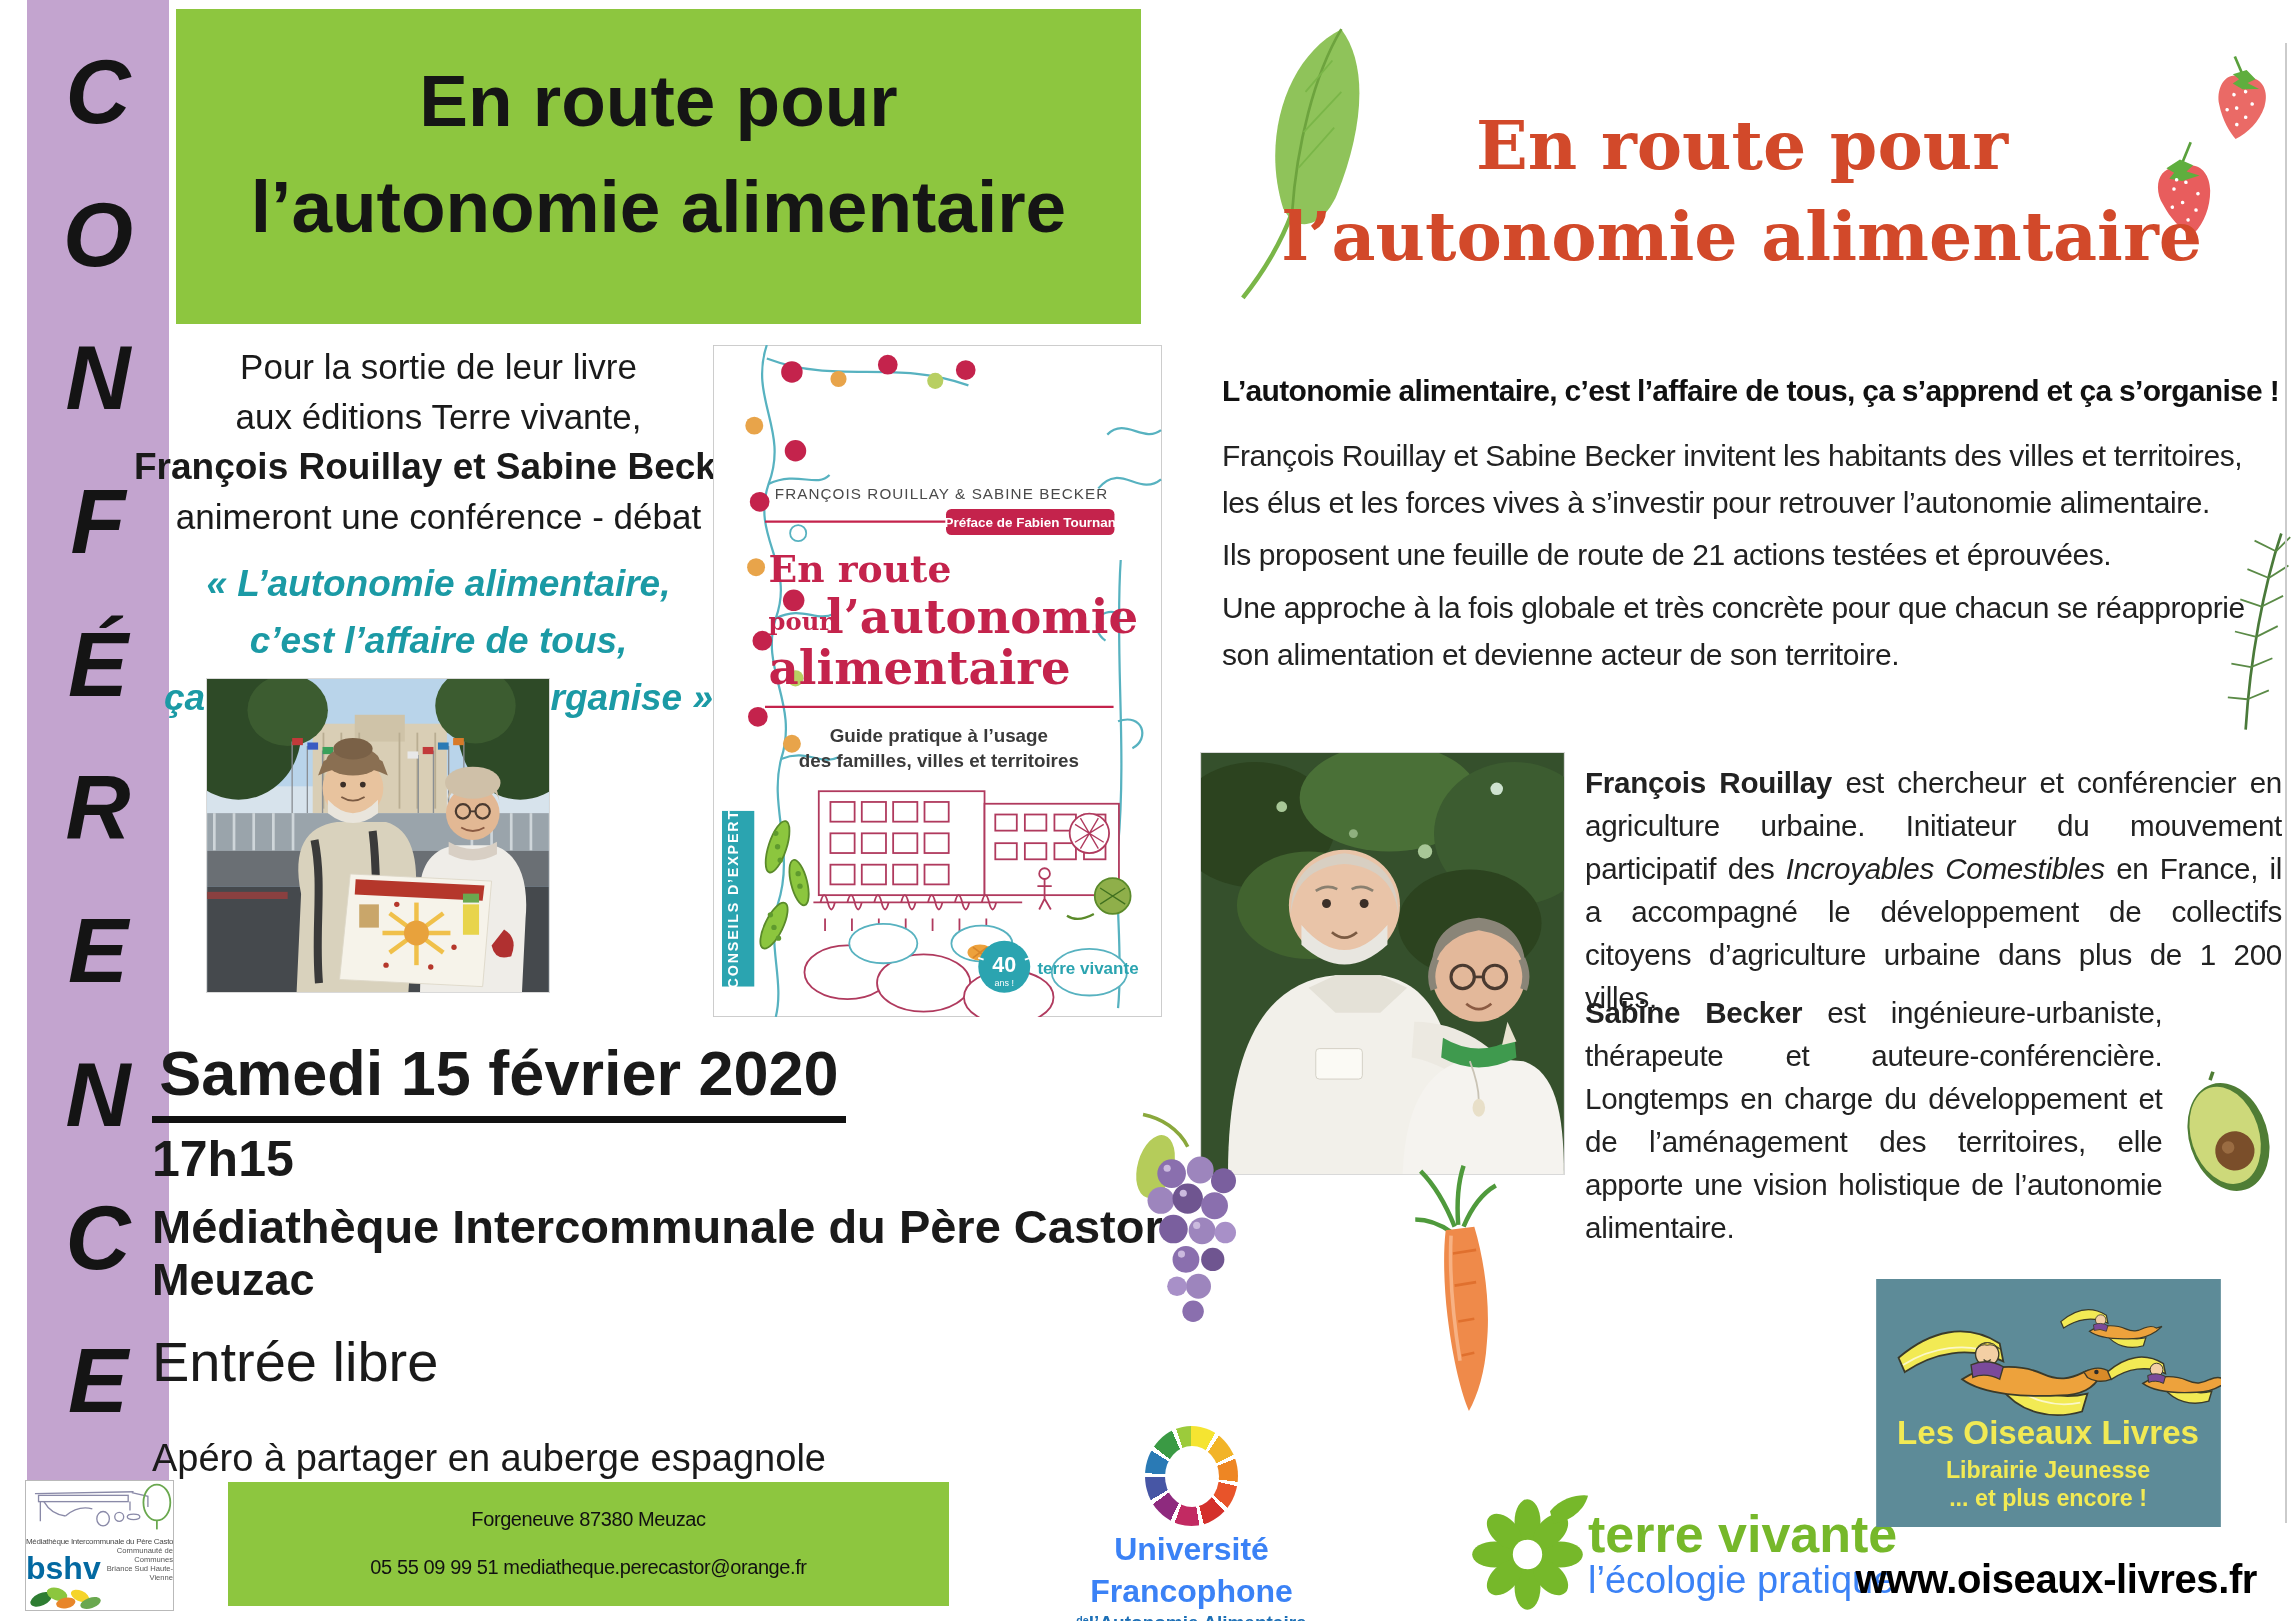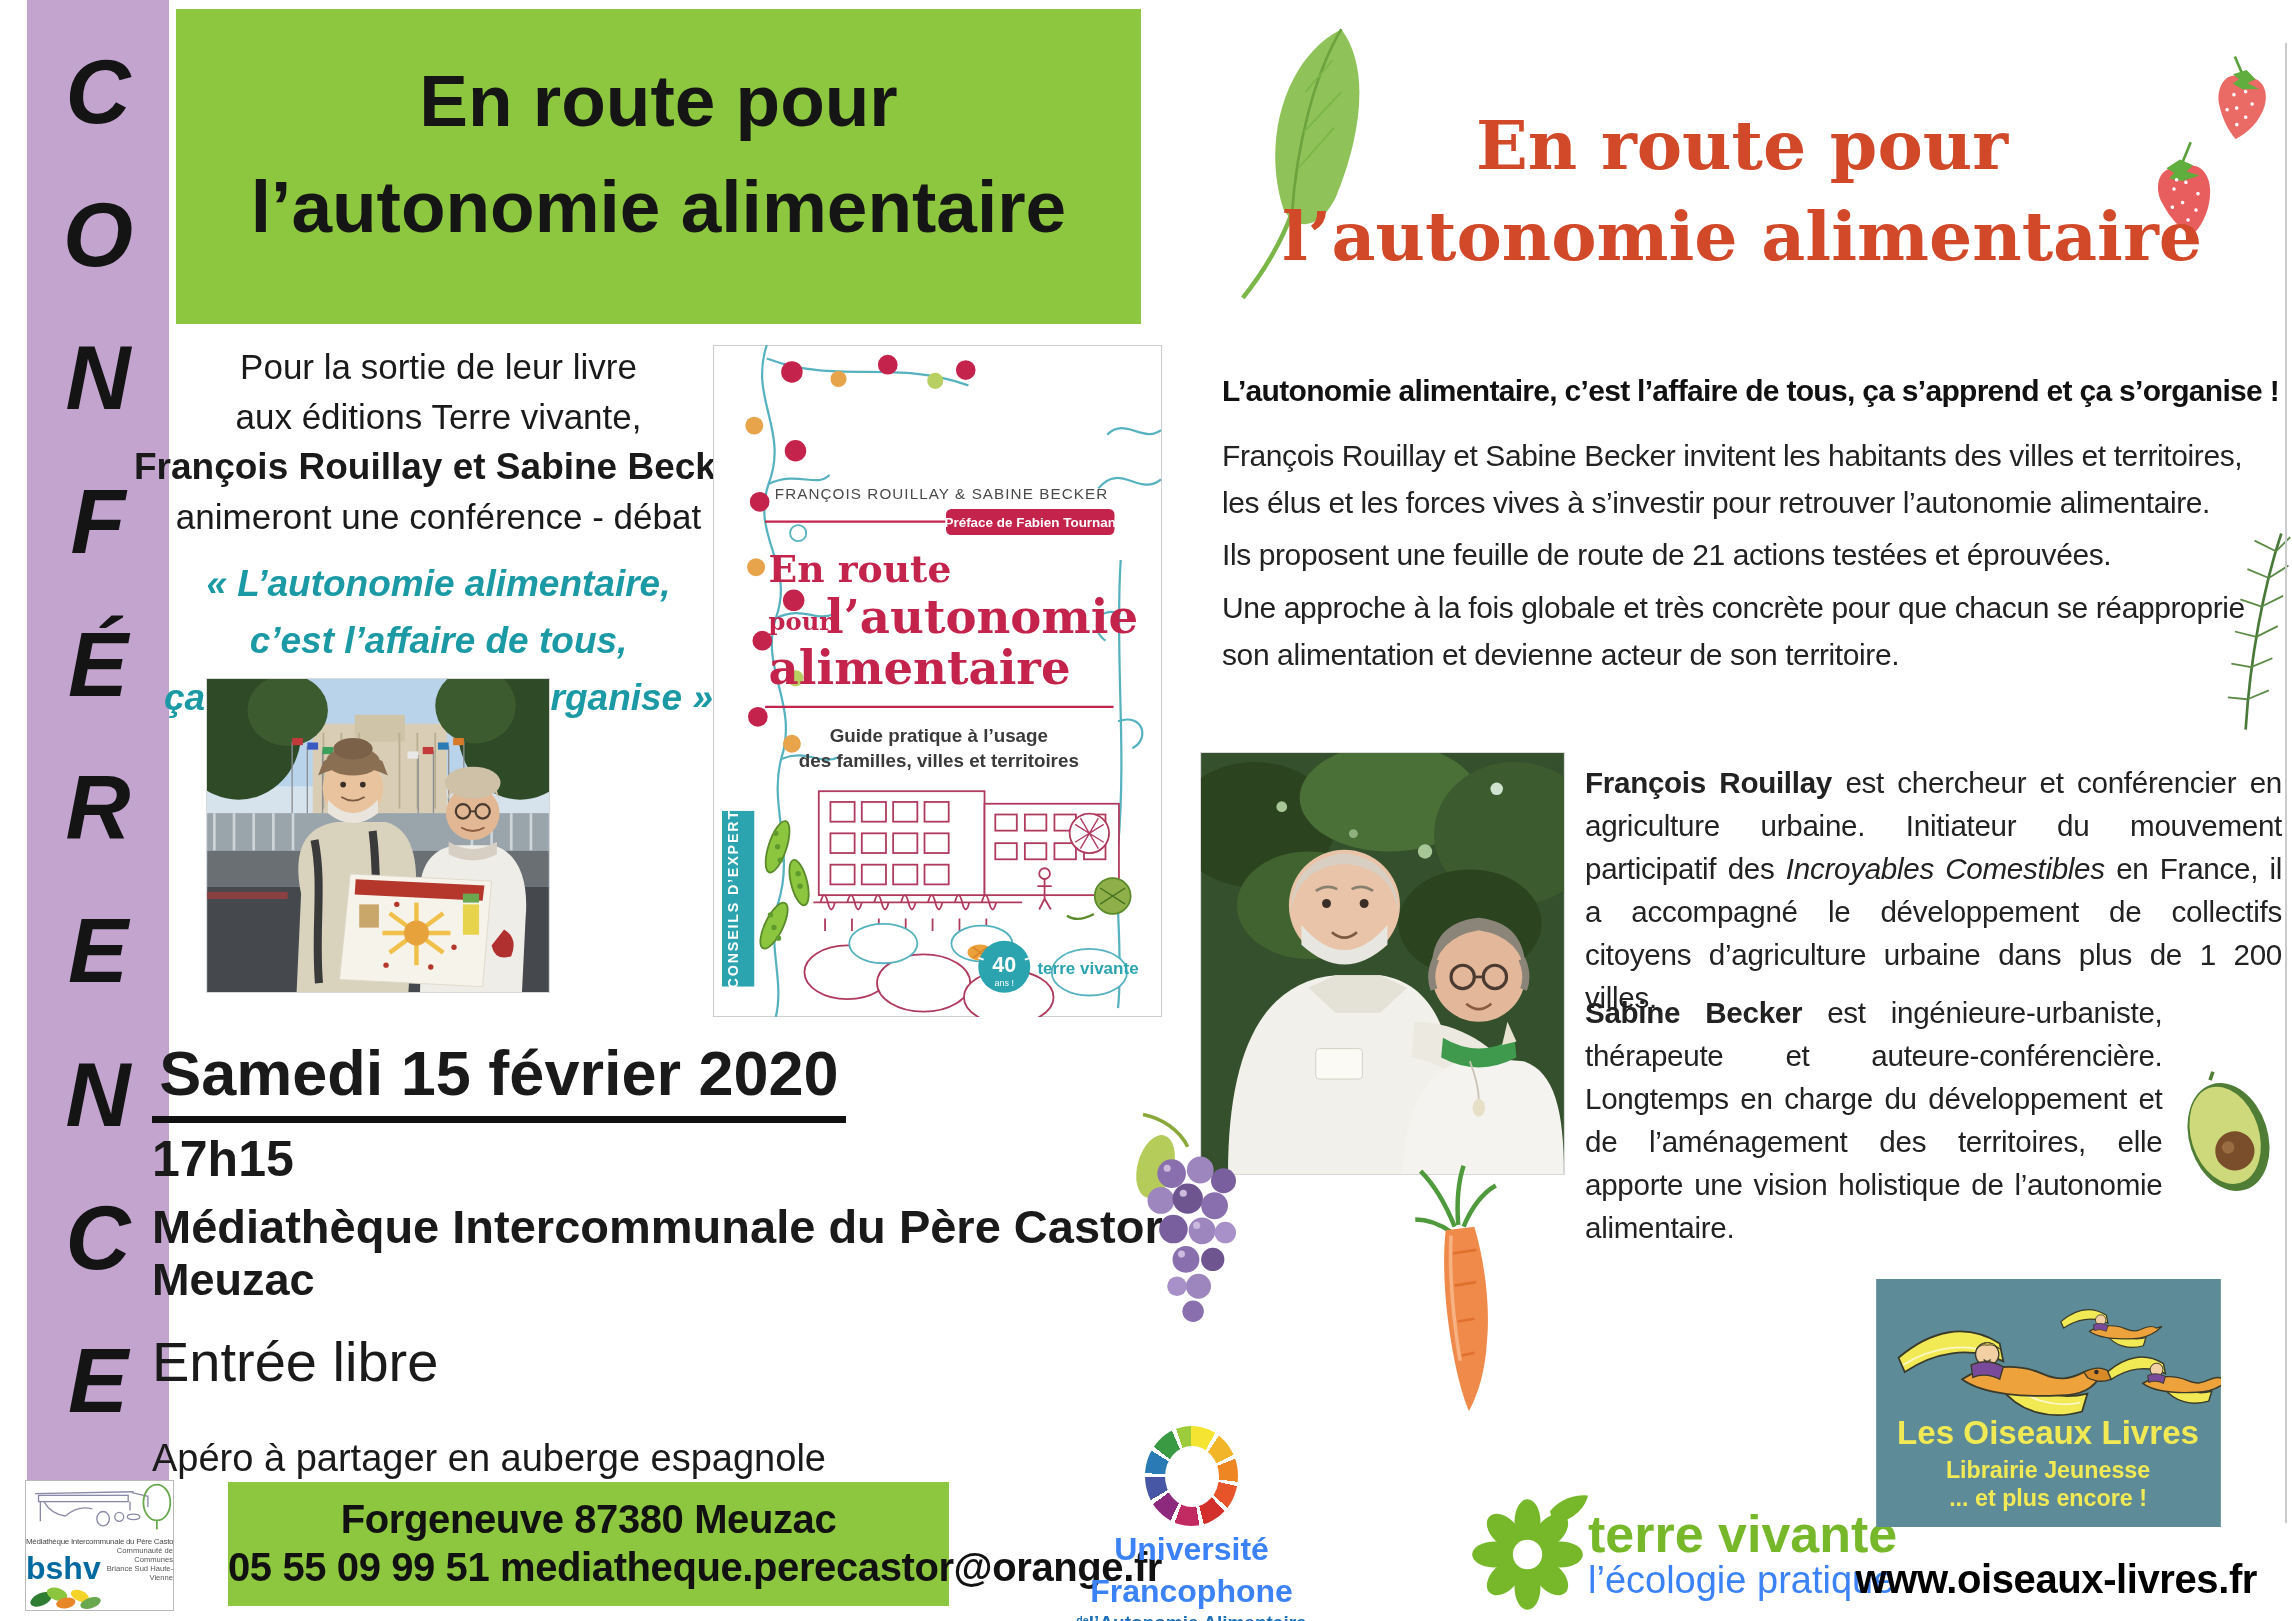--- a/index.html
+++ b/index.html
@@ -29,21 +29,21 @@
   .ev-date{font-size:63px;font-weight:bold;display:inline-block;border-bottom:7.2px solid #111;
            padding:0 7.2px 7.2px 7.2px;white-space:nowrap;}
   .ev-time{font-size:50px;font-weight:bold;margin-top:7.2px;}
   .ev-venue{font-size:47px;font-weight:bold;margin-top:10.7px;white-space:nowrap;}
   .ev-city{font-size:45px;font-weight:bold;}
   .ev-adm{font-size:56px;font-weight:normal;margin-top:23px;}
   .ev-note{font-size:38px;font-weight:normal;margin-top:43px;}
 
   .address-box{left:228px;top:1482px;width:721px;height:124px;background:#8dc63f;text-align:center;
     box-sizing:border-box;padding-top:12.5px;}
-  .address-box div{font-size:40px;line-height:48px;letter-spacing:-0.4px;color:#111;white-space:nowrap;font-weight:bold;}
+  .address-box div{font-size:20px;line-height:48px;letter-spacing:-0.4px;color:#111;white-space:nowrap;}
 
   .media-logo{left:25px;top:1480px;width:149px;height:131px;background:#fff;border:0.9px solid #b9b9b9;
     box-sizing:border-box;overflow:hidden;}
   .media-logo .ttl{font-size:8px;letter-spacing:-0.3px;color:#4a4a4a;text-align:center;white-space:nowrap;margin-top:0.9px;}
   .media-row{display:flex;align-items:flex-end;justify-content:center;margin-top:0px;}
   .media-row .ac{font-size:32px;font-weight:bold;line-height:34px;color:#0369a1;}
   .media-sub{font-size:7.6px;color:#555;line-height:9px;text-align:right;margin:0 0 3.6px 3.6px;}
 
   .univ-logo{left:1066px;top:1426px;width:251px;text-align:center;}
   .univ-ring{position:relative;width:93px;height:100px;margin:0 auto;border-radius:50%;

